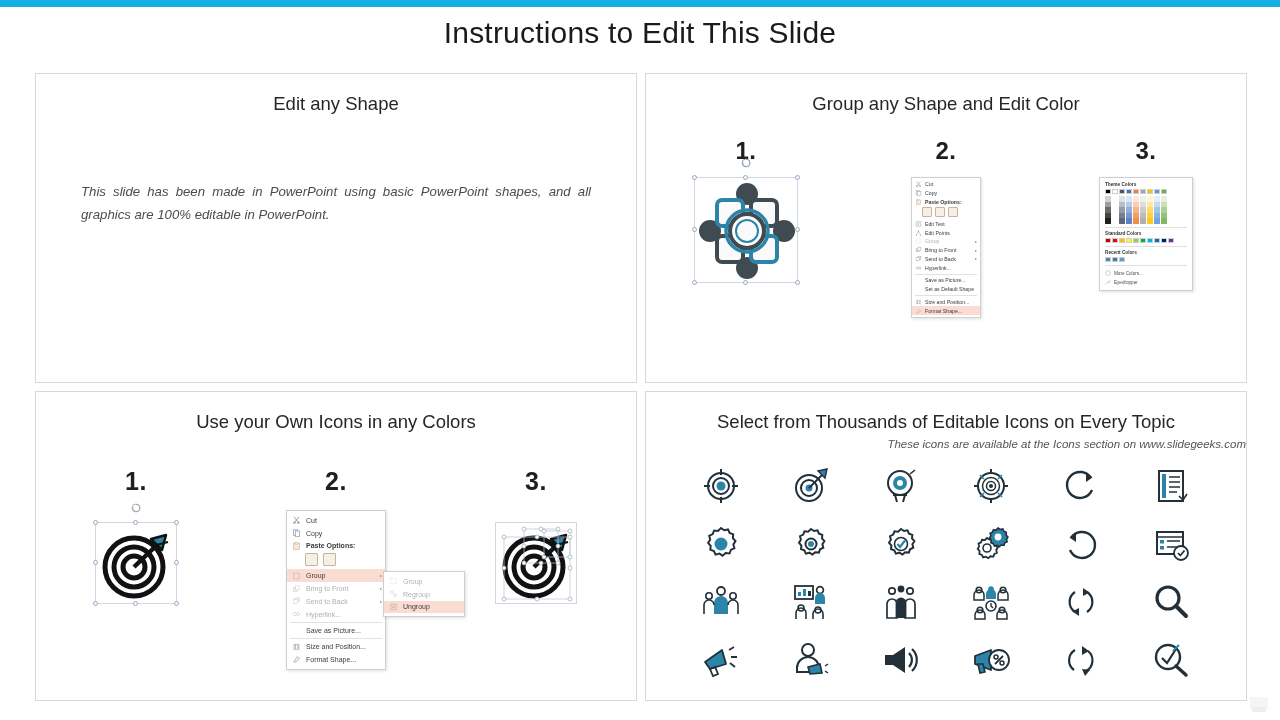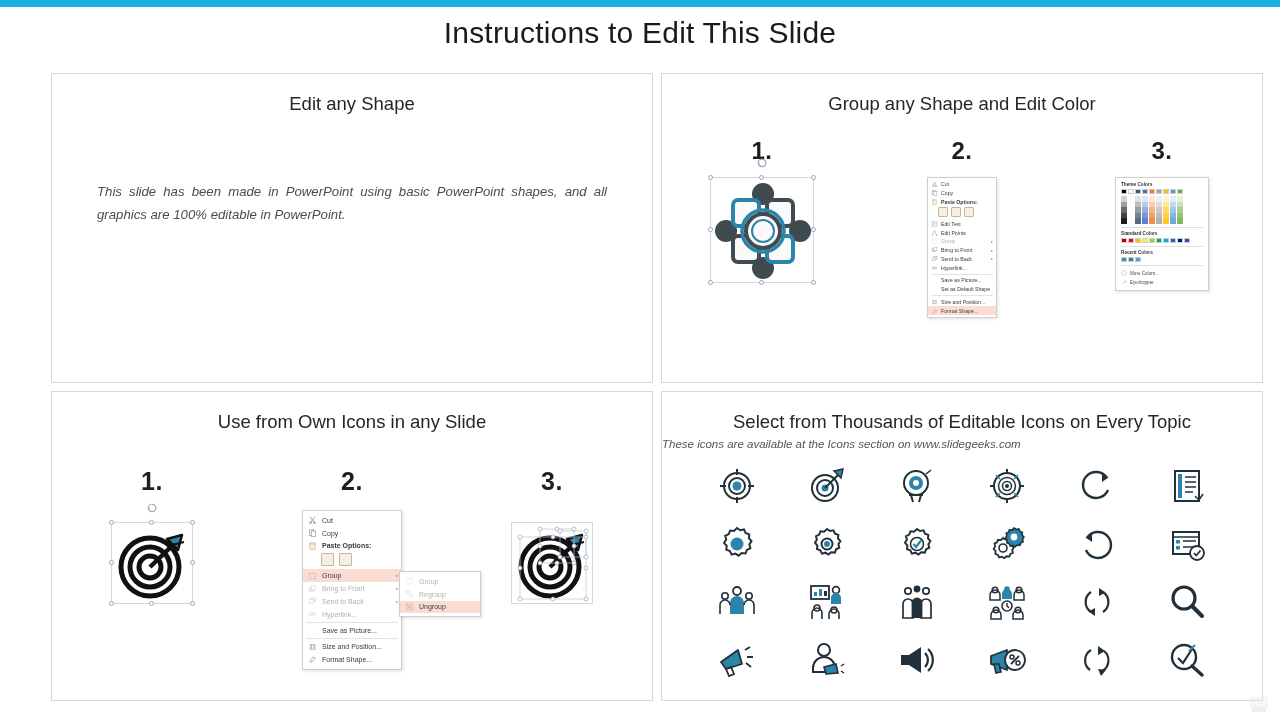--- a/index.html
+++ b/index.html
@@ -26,21 +26,21 @@
     left: 0;
     top: 16px;
     width: 1280px;
     text-align: center;
     font-size: 30px;
     color: #1a1a1a;
     letter-spacing: 0.2px;
   }
   .grid {
     position: absolute;
-    left: 51px;
+    left: 35px;
     top: 73px;
     width: 1112px;
     height: 622px;
     display: grid;
     grid-template-columns: 602px 602px;
     grid-template-rows: 310px 310px;
     gap: 8px;
   }
   .panel {
     border: 1px solid #d8d8d8;
@@ -49,21 +49,21 @@
     box-sizing: border-box;
     overflow: hidden;
   }
   .panel-title {
     text-align: center;
     font-size: 18.5px;
     color: #262626;
     margin-top: 19px;
   }
   .panel-subtitle {
-    text-align: left;
+    text-align: right;
     font-size: 11.5px;
     color: #555;
     font-style: italic;
     margin-top: 5px;
   }
   .body-text {
     font-style: italic;
     font-size: 13.2px;
     line-height: 1.72;
     color: #4c4c4c;
@@ -514,21 +514,21 @@
               <span>Eyedropper</span>
             </div>
           </div>
         </div>
       </div>
 
     </div>
   </div>
 
   <div class="panel">
-    <div class="panel-title">Use from Own Icons in any Slide</div>
+    <div class="panel-title">Use your Own Icons in any Colors</div>
     <div class="steps steps-bl" style="margin-top:34px;">
 
       <div class="step">
         <div class="step-num">1.</div>
         <div class="step-visual" style="margin-top:26px;">
           <div class="sel-box" style="width:82px;height:82px;">
             <svg class="rot-handle" viewBox="0 0 10 10">
               <circle cx="5" cy="5" r="4" fill="none" stroke="#b4b4b4" stroke-width="1"></circle>
               <path d="M5 1.5 A3.5 3.5 0 1 1 2 4" fill="none" stroke="#9aa7bd" stroke-width="1"></path>
             </svg>

